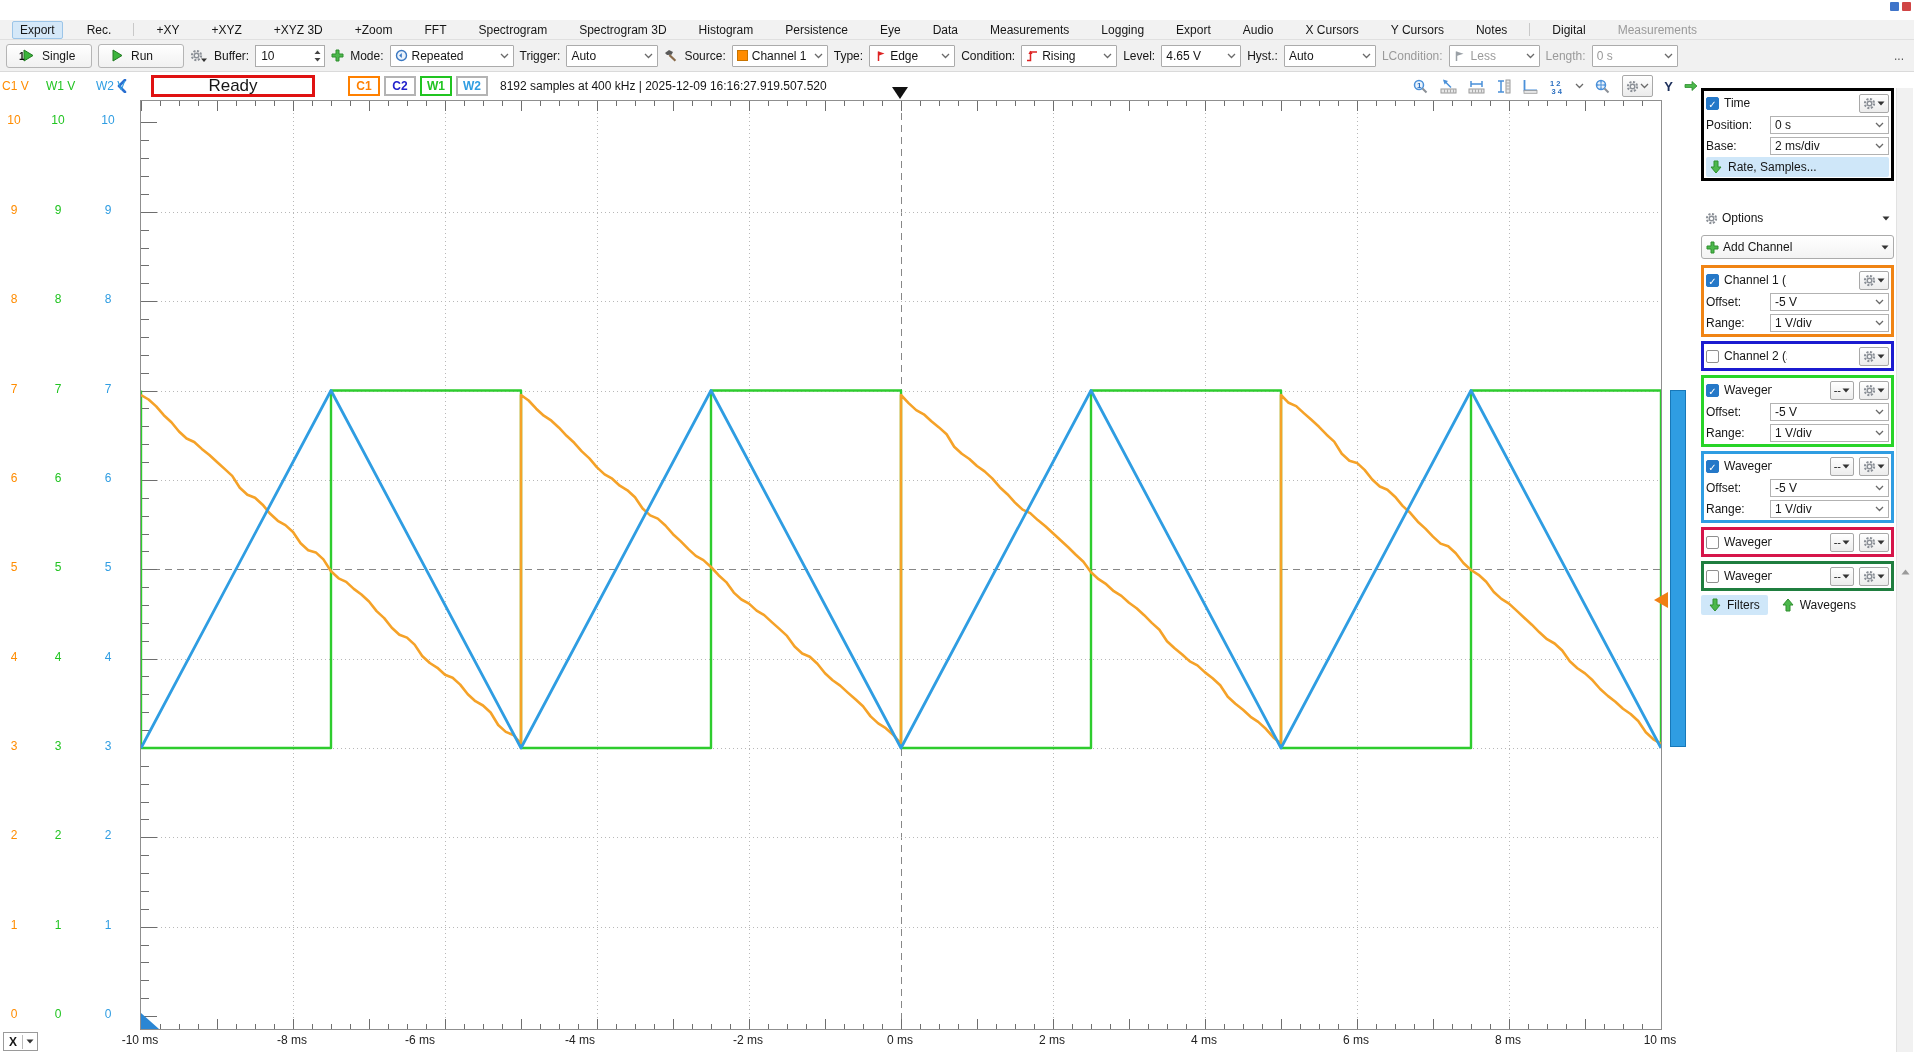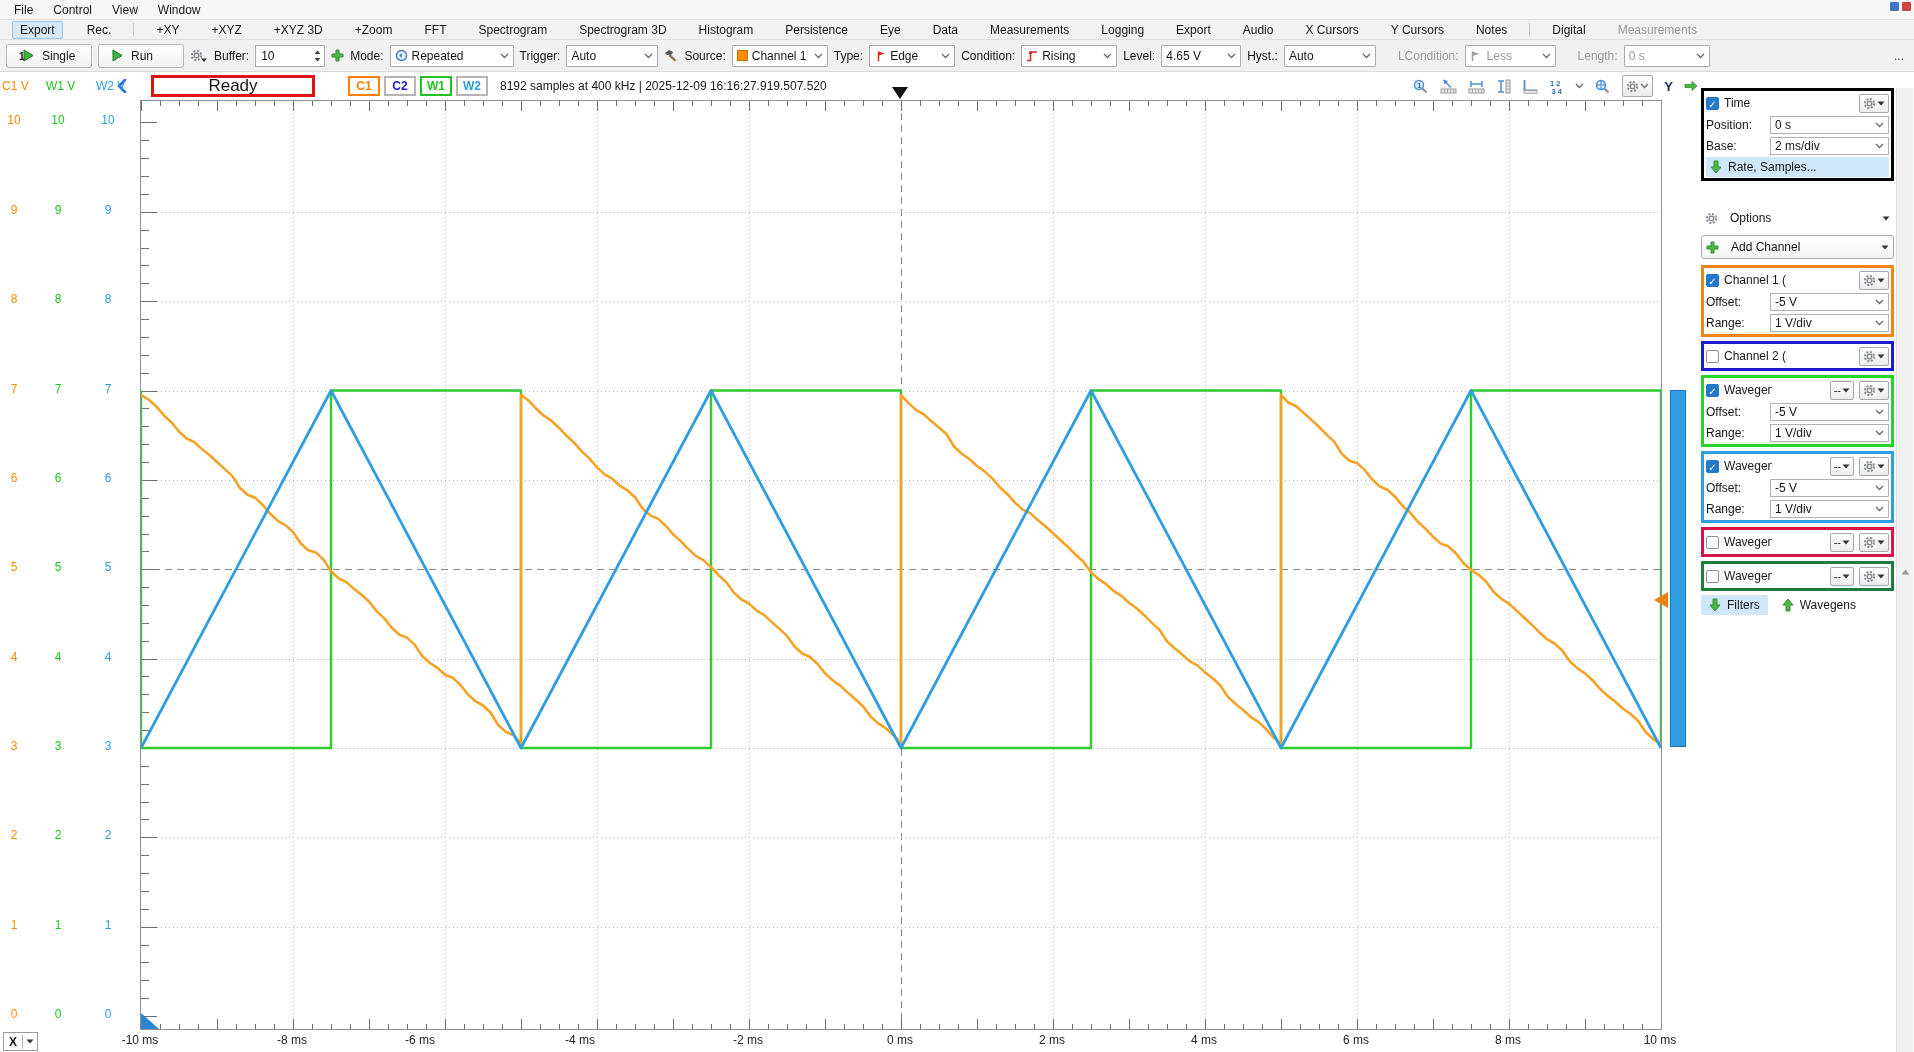--- a/index.html
+++ b/index.html
@@ -18,21 +18,21 @@
   .tab.active{background:#d5e8f8;border-color:#9cc5e8;}
   .tab.disabled{color:#9a9a9a;}
   .tab-sep{width:1px;height:13px;background:#c9c9c9;margin:0 6px;}
   
   #toolbar{position:absolute;left:0;top:40px;width:100%;height:32px;background:#f1f1f1;
            border-bottom:1px solid #dadada;display:flex;align-items:center;gap:6px;
            padding:0 6px;box-sizing:border-box;}
   .tbtn{height:24px;background:linear-gradient(#ffffff,#f1f1f1);border:1px solid #b5b5b5;border-radius:3px;
         display:flex;align-items:center;gap:7px;padding:0 12px;font-size:12px;min-width:86px;box-sizing:border-box;}
   .lbl{white-space:nowrap;}
-  .lbl.gray{color:#9a9a9a;margin-left:16px;}
+  .lbl.gray{color:#9a9a9a;}
   .dd{background:#fff;border:1px solid #ababab;height:22px;display:flex;align-items:center;gap:4px;
       padding:0 4px;border-radius:1px;box-sizing:border-box;}
   .dd .val{flex:1;white-space:nowrap;overflow:hidden;}
   .dd.gray .val{color:#9a9a9a;}
   .spin{background:#fff;border:1px solid #ababab;height:22px;width:70px;display:flex;align-items:center;
         padding:0 2px 0 5px;box-sizing:border-box;}
   .spin .val{flex:1;}
   .sq{width:11px;height:11px;display:inline-block;border:1px solid #c87400;box-sizing:border-box;}
   .ic{display:inline-flex;align-items:center;justify-content:center;line-height:0;}
   #tb-overflow{margin-left:auto;color:#555;padding-right:4px;}
@@ -75,47 +75,41 @@
   .cb.on{background:#2578c8;border-color:#2578c8;color:#fff;}
   .rrow{display:flex;align-items:center;height:21px;gap:4px;}
   .rlab{width:60px;white-space:nowrap;}
   .sel{flex:1;background:#fff;border:1px solid #b2b2b2;height:18px;display:flex;align-items:center;
        padding:0 4px;gap:4px;box-sizing:border-box;}
   .sel .val{flex:1;white-space:nowrap;}
   .mini{border:1px solid #a8a8a8;border-radius:2px;background:linear-gradient(#fff,#ececec);height:17px;
         display:flex;align-items:center;gap:1px;padding:0 3px;font-size:11px;}
   .raction{height:20px;display:flex;align-items:center;gap:6px;padding:0 4px;margin-top:1px;
            background:#cfe7f9;border-radius:2px;}
-  .rline{display:flex;align-items:center;gap:12px;height:22px;padding:0 4px;margin-bottom:6px;}
+  .rline{display:flex;align-items:center;gap:4px;height:22px;padding:0 4px;margin-bottom:6px;}
   .rline.boxed{border:1px solid #ababab;border-radius:3px;background:linear-gradient(#ffffff,#f3f3f3);justify-content:center;}
   .rline .spacer,.rhead .spacer{flex:1;}
   #rp-options{margin-top:26px;}
   .rfoot{display:flex;align-items:center;gap:10px;margin-top:2px;}
   .hlbtn{background:#cfe7f9;border-radius:2px;display:flex;align-items:center;gap:6px;height:20px;padding:0 8px;}
   .flatbtn{display:flex;align-items:center;gap:6px;height:20px;padding:0 4px;}
   
   #vscroll{position:absolute;left:1896px;top:88px;width:17px;height:964px;background:#f1f1f1;
            border-left:1px solid #e2e2e2;display:flex;justify-content:center;padding-top:3px;box-sizing:border-box;}
 </style>
 </head>
 <body>
 
 <div id="app">
 
   <div id="winbtns">
     <div class="winbtn" style="background:#3f74c9"></div>
     <div class="winbtn" style="background:#d04545"></div>
   </div>
 
-  <div id="menubar">
-      <span class="menu-item">File</span>
-      <span class="menu-item">Control</span>
-      <span class="menu-item">View</span>
-      <span class="menu-item">Window</span>
-    </div>
   <div id="tabbar">
       <span class="tab active">Export</span>
       <span class="tab">Rec.</span>
       <span class="tab-sep"></span>
       <span class="tab">+XY</span>
       <span class="tab">+XYZ</span>
       <span class="tab">+XYZ 3D</span>
       <span class="tab">+Zoom</span>
       <span class="tab">FFT</span>
       <span class="tab">Spectrogram</span>

